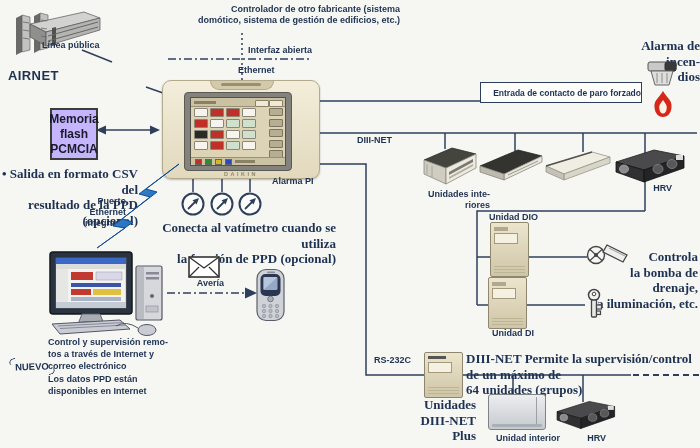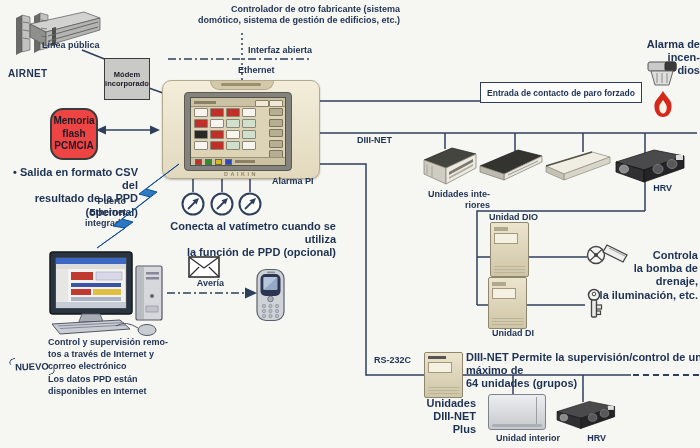--- a/index.html
+++ b/index.html
@@ -13,31 +13,31 @@
     background:#f6f6f3;overflow:hidden;
     font-family:"Liberation Sans",sans-serif;color:var(--ink);
   }
   .abs{position:absolute;}
   .t{
     position:absolute;color:var(--ink);
     font:600 9px/1.2 "Liberation Sans",sans-serif;
     white-space:pre-line;
   }
   .c{text-align:right;} .r{text-align:right;}
-  .s8{font-size:11px;}
-  .big{font-size:10px;font-weight:700;letter-spacing:.4px;}
+  .s8{font-size:13px;font-family:Liberation Serif, serif;}
+  .big{font-size:13px;font-weight:700;letter-spacing:.4px;}
   .graybox{
     position:absolute;background:#c9c9c6;border:1.2px solid #3c3c3c;
     display:flex;align-items:center;justify-content:center;text-align:center;
     font:700 7.5px/1.25 "Liberation Sans",sans-serif;color:#1a1a28;white-space:pre-line;
   }
-  .memcard{border-radius:13px;border-width:2px;background:#ef4444;font-size:10px;}
+  .memcard{border-radius:0;border-width:2px;background:#c4b5fd;font-size:12px;}
   .whitebox{
     position:absolute;background:#fdfdfb;border:1.6px solid var(--line);
-    display:flex;align-items:center;justify-content:center;
+    display:flex;align-items:center;justify-content:flex-end;
     font:600 8.5px "Liberation Sans",sans-serif;color:var(--ink);white-space:nowrap;
   }
   
   #controller{
     position:absolute;left:162px;top:80px;width:156px;height:97px;
     background:linear-gradient(180deg,#f3edda,#e2d9bd);
     border:1px solid #b3a98c;border-radius:9px;box-shadow:0 1px 2px rgba(0,0,0,.25);
   }
   #controller .notch{position:absolute;left:47px;top:0;width:62px;height:8px;background:#d3c9ab;border:1px solid #b3a98c;border-top:none;border-radius:0 0 12px 12px;}
   #controller .notch i{position:absolute;left:10px;top:2px;width:40px;height:2.5px;background:#9a8f6e;border-radius:2px;}
@@ -126,22 +126,20 @@
     <line x1="17" y1="16" x2="23" y2="17" stroke="#666" stroke-width="0.8"></line>
     <line x1="17" y1="24" x2="23" y2="25" stroke="#666" stroke-width="0.8"></line>
     <line x1="17" y1="32" x2="23" y2="33" stroke="#666" stroke-width="0.8"></line>
     <line x1="35" y1="14" x2="41" y2="15" stroke="#666" stroke-width="0.8"></line>
     <line x1="35" y1="22" x2="41" y2="23" stroke="#666" stroke-width="0.8"></line>
     <line x1="35" y1="30" x2="41" y2="31" stroke="#666" stroke-width="0.8"></line>
   </svg>
   <div class="t" style="left:42px;top:40px;width:82px">Línea pública</div>
   <div class="t big" style="left:8px;top:68px">AIRNET</div>
 
-  <div class="graybox" style="left:104px;top:58px;width:44px;height:40px">Módem
-incorporado</div>
   <div class="graybox memcard" style="left:50px;top:108px;width:44px;height:48px">Memoria
 flash
 PCMCIA</div>
 
   <div class="t c s8" style="left:0px;top:166px;width:138px">• Salida en formato CSV del
 resultado de la PPD (opcional)</div>
   <div class="t c" style="left:62px;top:196px;width:64px">Puerto
 Ethernet
 integrado</div>
 

